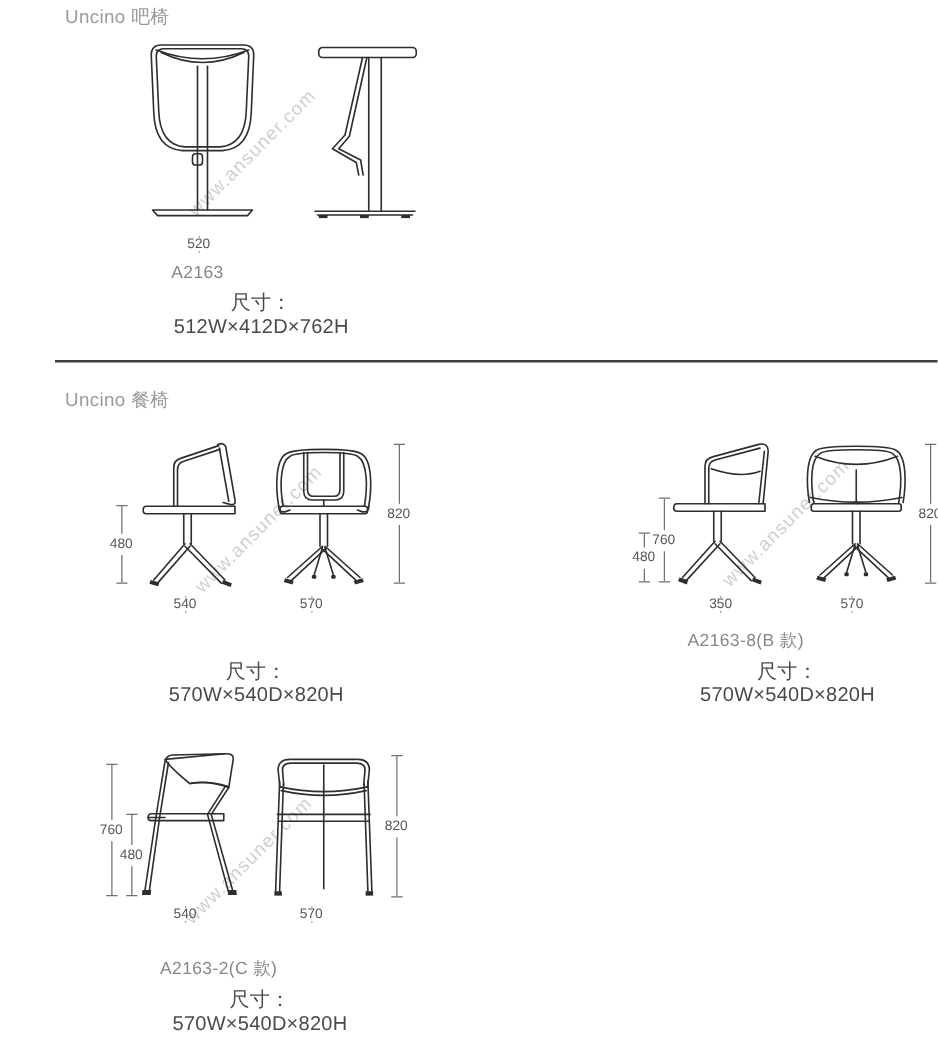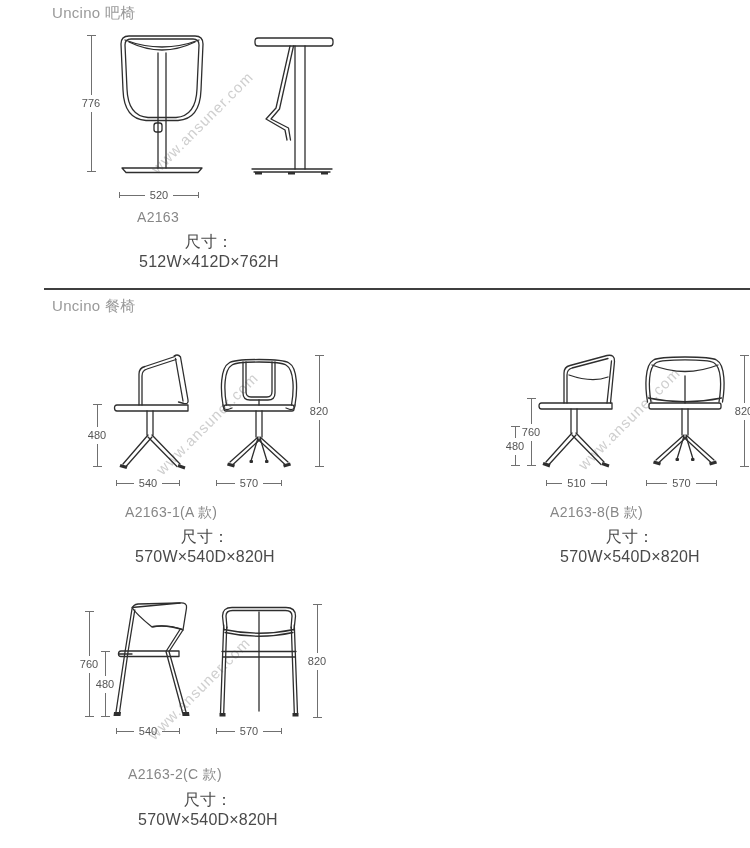--- a/index.html
+++ b/index.html
@@ -14,45 +14,38 @@
   .divider { position:absolute; left:0; width:750px; height:2px; background:#3f3f3f; }
   .wm {
     color:#cfcfcf; font-size:15px; letter-spacing:1px; white-space:nowrap;
     transform:rotate(-45deg); transform-origin:center; text-align:center;
   }
   
   .vdim { display:flex; flex-direction:column; align-items:center; }
   .vdim .seg  { width:1px; flex:1 1 auto; background:#707070; }
   .vdim .tick { width:9px; height:1px; flex:0 0 1px; background:#707070; }
   .vdim .num  { font-size:11px; color:#555555; line-height:1; padding:3px 0; }
-  .hdim { display:flex; flex-direction:row; align-items:center;justify-content:center; }
+  .hdim { display:flex; flex-direction:column; align-items:center;justify-content:center; }
   .hdim .seg  { height:1px; flex:1 1 auto; background:#707070; }
   .hdim .tick { width:1px; height:6px; flex:0 0 1px; background:#707070; }
   .hdim .num  { font-size:11px; color:#555555; line-height:1; padding:0 5px; }
   
   svg { display:block; overflow:visible; }
   .art { stroke:#2e2e2e; stroke-width:1.3; fill:none; stroke-linecap:round; stroke-linejoin:round; }
   .fill { fill:#2e2e2e; stroke:none; }
 </style>
 </head>
 <body>
 
 <div class="page">
 
   <div class="abs sec-title" style="left:8px; top:4px;">Uncino 吧椅</div>
 
   <div class="abs wm" style="left:83px; top:114px; width:150px;">www.ansuner.com</div>
 
-  <div class="abs vdim" style="left:36px; top:35px; width:22px; height:137px;">
-    <span class="tick"></span>
-    <span class="seg"></span>
-    <span class="num">776</span>
-    <span class="seg"></span>
-    <span class="tick"></span>
-  </div>
 
   <svg class="abs" style="left:72px; top:33px;" width="92" height="142" viewBox="0 0 92 142">
     <g class="art">
       <path d="M5,11 Q5,3 13,3 L79,3 Q87,3 87,11 L85,57 Q84,86 62,87.5 L30,87.5 Q8,86 7,57 Z"></path>
       <path d="M9,12 Q9,6 15,6 L77,6 Q83,6 83,12 L81,56 Q80,83 60,84.5 L32,84.5 Q12,83 11,56 Z"></path>
       <path d="M9,7 Q46,21 83,7"></path>
       <path d="M13,9 Q46,25 79,9"></path>
       <line x1="42" y1="20" x2="42" y2="135"></line>
       <line x1="50" y1="20" x2="50" y2="135"></line>
       <rect x="38" y="90" width="8" height="9" rx="2.5"></rect>
@@ -81,21 +74,21 @@
     <span class="num">520</span>
     <span class="seg"></span>
     <span class="tick"></span>
   </div>
 
   <div class="abs model" style="left:93px; top:209px; width:140px;">A2163</div>
   <div class="abs spec" style="left:90px; top:232px; width:150px;">尺寸：512W×412D×762H</div>
 
   <div class="divider" style="top:288px;"></div>
 
-  <div class="abs sec-title" style="left:8px; top:297px;">Uncino 餐椅</div>
+  <div class="abs sec-title" style="left:8px; top:311px;">Uncino 餐椅</div>
 
   <div class="abs wm" style="left:88px; top:415px; width:150px;">www.ansuner.com</div>
 
   <div class="abs vdim" style="left:42px; top:404px; width:22px; height:63px;">
     <span class="tick"></span>
     <span class="seg"></span>
     <span class="num">480</span>
     <span class="seg"></span>
     <span class="tick"></span>
   </div>
@@ -159,21 +152,20 @@
       <span class="tick"></span>
   </div>
   <div class="abs hdim" style="left:172px; top:477px; width:66px; height:12px;">
     <span class="tick"></span>
       <span class="seg"></span>
     <span class="num">570</span>
     <span class="seg"></span>
       <span class="tick"></span>
   </div>
 
-  <div class="abs model" style="left:81px; top:504px; width:160px;">A2163-1(A 款)</div>
   <div class="abs spec" style="left:81px; top:527px; width:160px;">尺寸：570W×540D×820H</div>
 
   <div class="abs wm" style="left:510px; top:410px; width:150px;">www.ansuner.com</div>
 
   <div class="abs vdim" style="left:476px; top:398px; width:22px; height:68px;">
     <span class="tick"></span>
     <span class="seg"></span>
     <span class="num">760</span>
     <span class="seg"></span>
     <span class="tick"></span>
@@ -231,21 +223,21 @@
     <span class="tick"></span>
     <span class="seg"></span>
     <span class="num">820</span>
     <span class="seg"></span>
     <span class="tick"></span>
   </div>
 
   <div class="abs hdim" style="left:502px; top:477px; width:61px; height:12px;">
     <span class="tick"></span>
       <span class="seg"></span>
-    <span class="num">510</span>
+    <span class="num">350</span>
     <span class="seg"></span>
       <span class="tick"></span>
   </div>
   <div class="abs hdim" style="left:602px; top:477px; width:71px; height:12px;">
     <span class="tick"></span>
       <span class="seg"></span>
     <span class="num">570</span>
     <span class="seg"></span>
       <span class="tick"></span>
   </div>

